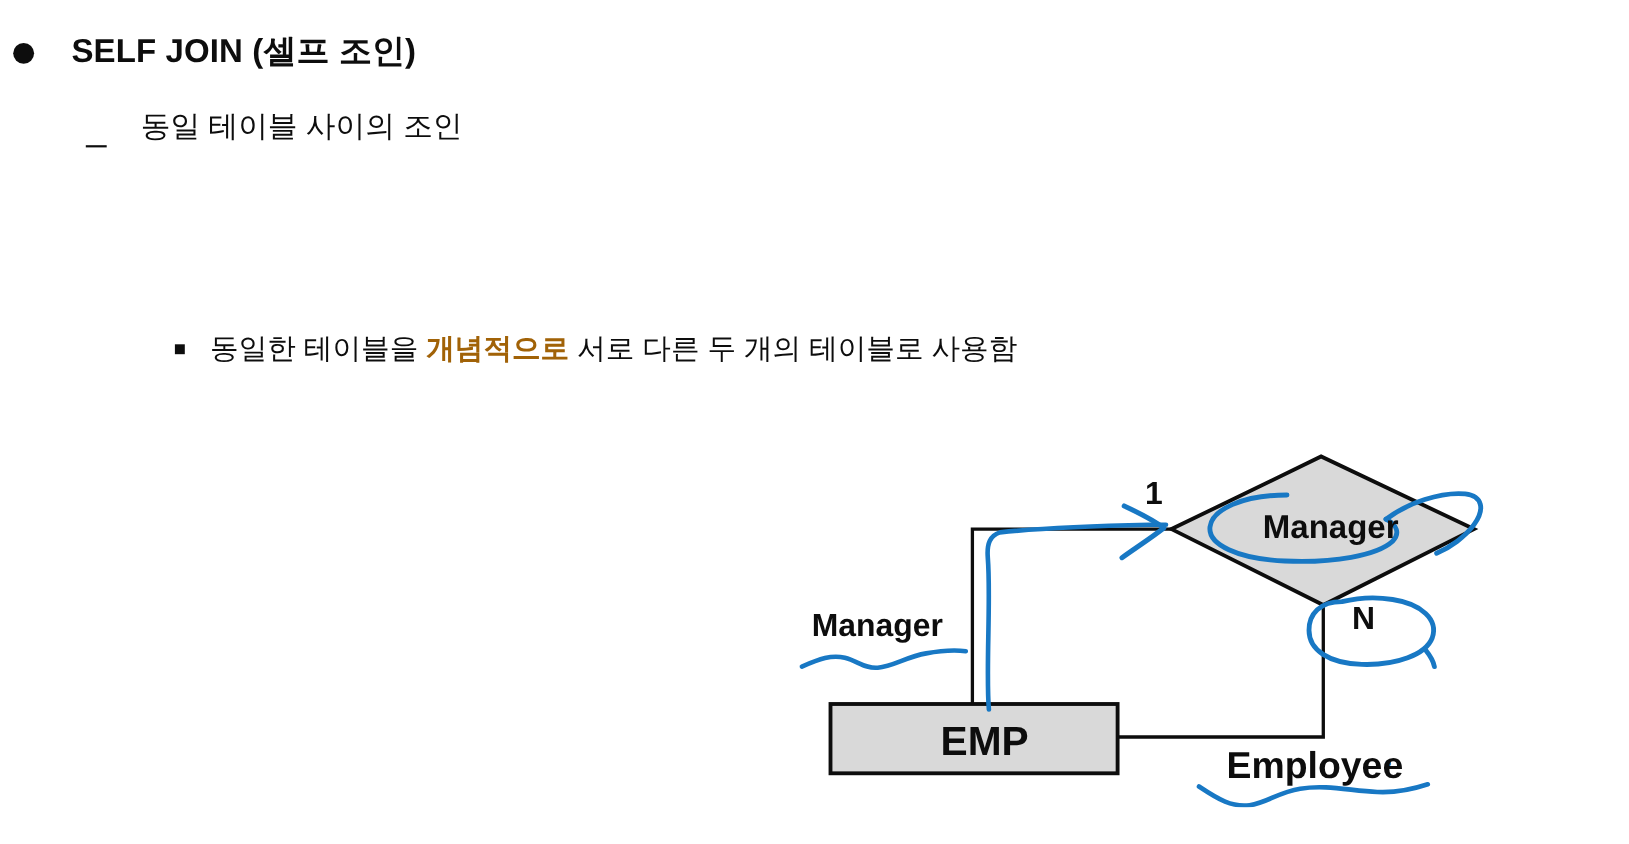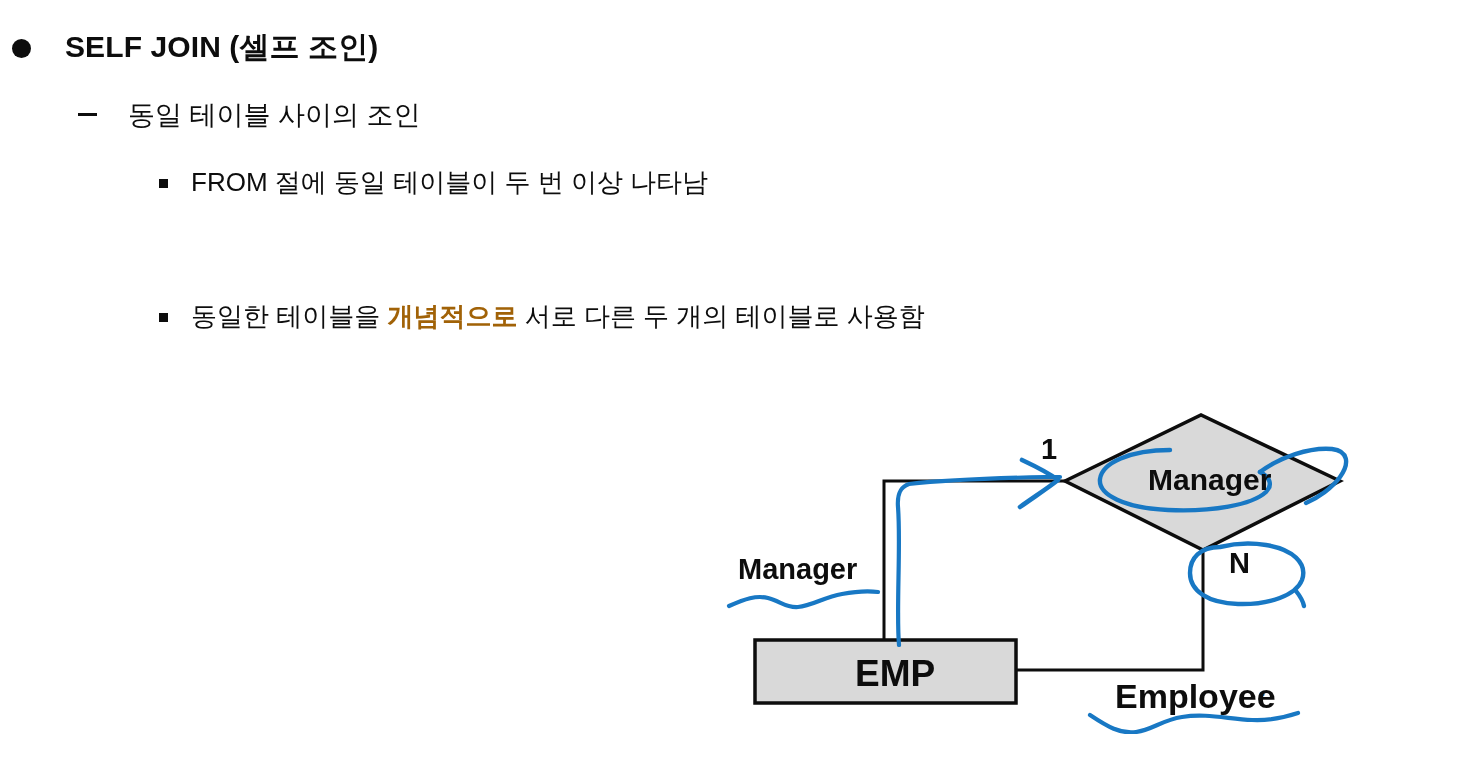--- a/index.html
+++ b/index.html
@@ -109,29 +109,25 @@
 </head>
 <body>
 
 <div id="slide">
 
   <div class="bullet-row lvl1">
     <span class="marker"></span>
     <span class="txt">SELF JOIN (셀프 조인)</span>
   </div>
 
-  <div class="bullet-row lvl2" style="top:96px;">
+  <div class="bullet-row lvl2" style="top:96px;align-items:flex-end;">
     <span class="marker"></span>
     <span class="txt">동일 테이블 사이의 조인</span>
   </div>
 
-  <div class="bullet-row lvl3" style="top:164px;">
-    <span class="marker"></span>
-    <span class="txt">FROM 절에 동일 테이블이 두 번 이상 나타남</span>
-  </div>
 
 
   <div class="bullet-row lvl3" style="top:298px;">
     <span class="marker"></span>
     <span class="txt"><span>동일한 테이블을 </span><span class="hl-red">개념적으로</span><span> 서로 다른 두 개의 테이블로 사용함</span></span>
   </div>
 
 
   <div id="er">
 

